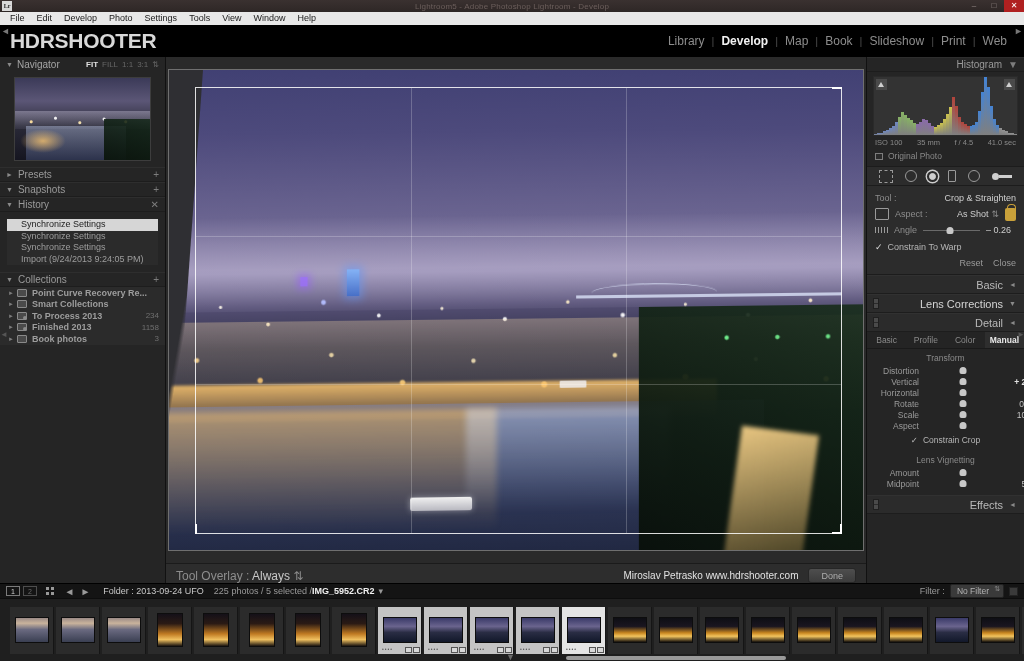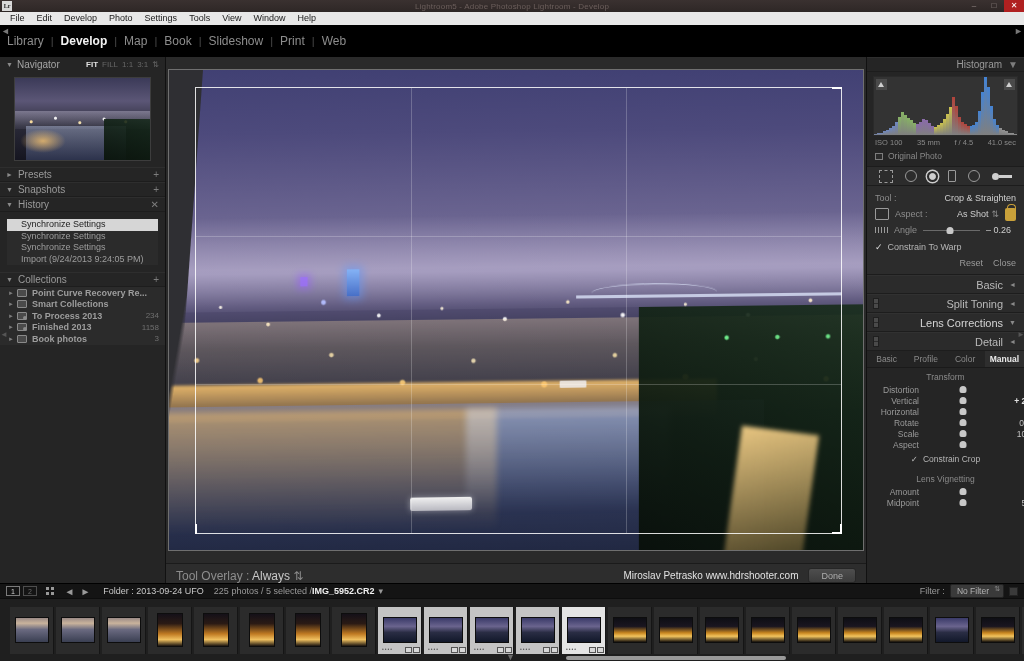--- a/index.html
+++ b/index.html
@@ -511,20 +511,21 @@
     <div class="mi">Develop</div>
     <div class="mi">Photo</div>
     <div class="mi">Settings</div>
     <div class="mi">Tools</div>
     <div class="mi">View</div>
     <div class="mi">Window</div>
     <div class="mi">Help</div>
   </div>
 
   <div class="header">
+    <div class="brand">HDRSHOOTER</div>
     <div class="modules">
       <div class="mod">Library</div>
       <span class="sep">|</span>
       <div class="mod active">Develop</div>
       <span class="sep">|</span>
       <div class="mod">Map</div>
       <span class="sep">|</span>
       <div class="mod">Book</div>
       <span class="sep">|</span>
       <div class="mod">Slideshow</div>
@@ -781,25 +782,20 @@
       <div class="cb-btns">
         <span>Reset</span>
         <span>Close</span>
       </div>
     </div>
 
     <div class="sec">
       <span>Basic</span>
       <span class="arw">◄</span>
     </div>
-    <div class="sec">
-      <span class="sw"></span>
-      <span>Split Toning</span>
-      <span class="arw">◄</span>
-    </div>
     <div class="sec open">
       <span class="sw"></span>
       <span>Lens Corrections</span>
       <span class="arw">▼</span>
     </div>
     <div class="sec">
       <span class="sw"></span>
       <span>Detail</span>
       <span class="arw">◄</span>
     </div>
@@ -878,20 +874,25 @@
     </div>
     <div class="sl-row">
       <span class="nm">Midpoint</span>
       <span class="slider">
           <span class="track"></span>
           <span class="knob" style="left:50%"></span>
         </span>
       <span class="vl">50</span>
     </div>
 
+    <div class="sec" style="margin-top:6px">
+      <span class="sw"></span>
+      <span>Effects</span>
+      <span class="arw">◄</span>
+    </div>
 
     <div class="syncbar">
       <span class="sw"></span>
       <div class="btn">Sync...</div>
       <div class="btn">Reset</div>
     </div>
   </div>
 
   <div class="fs-bar">
     <span class="gbtn">1</span>

